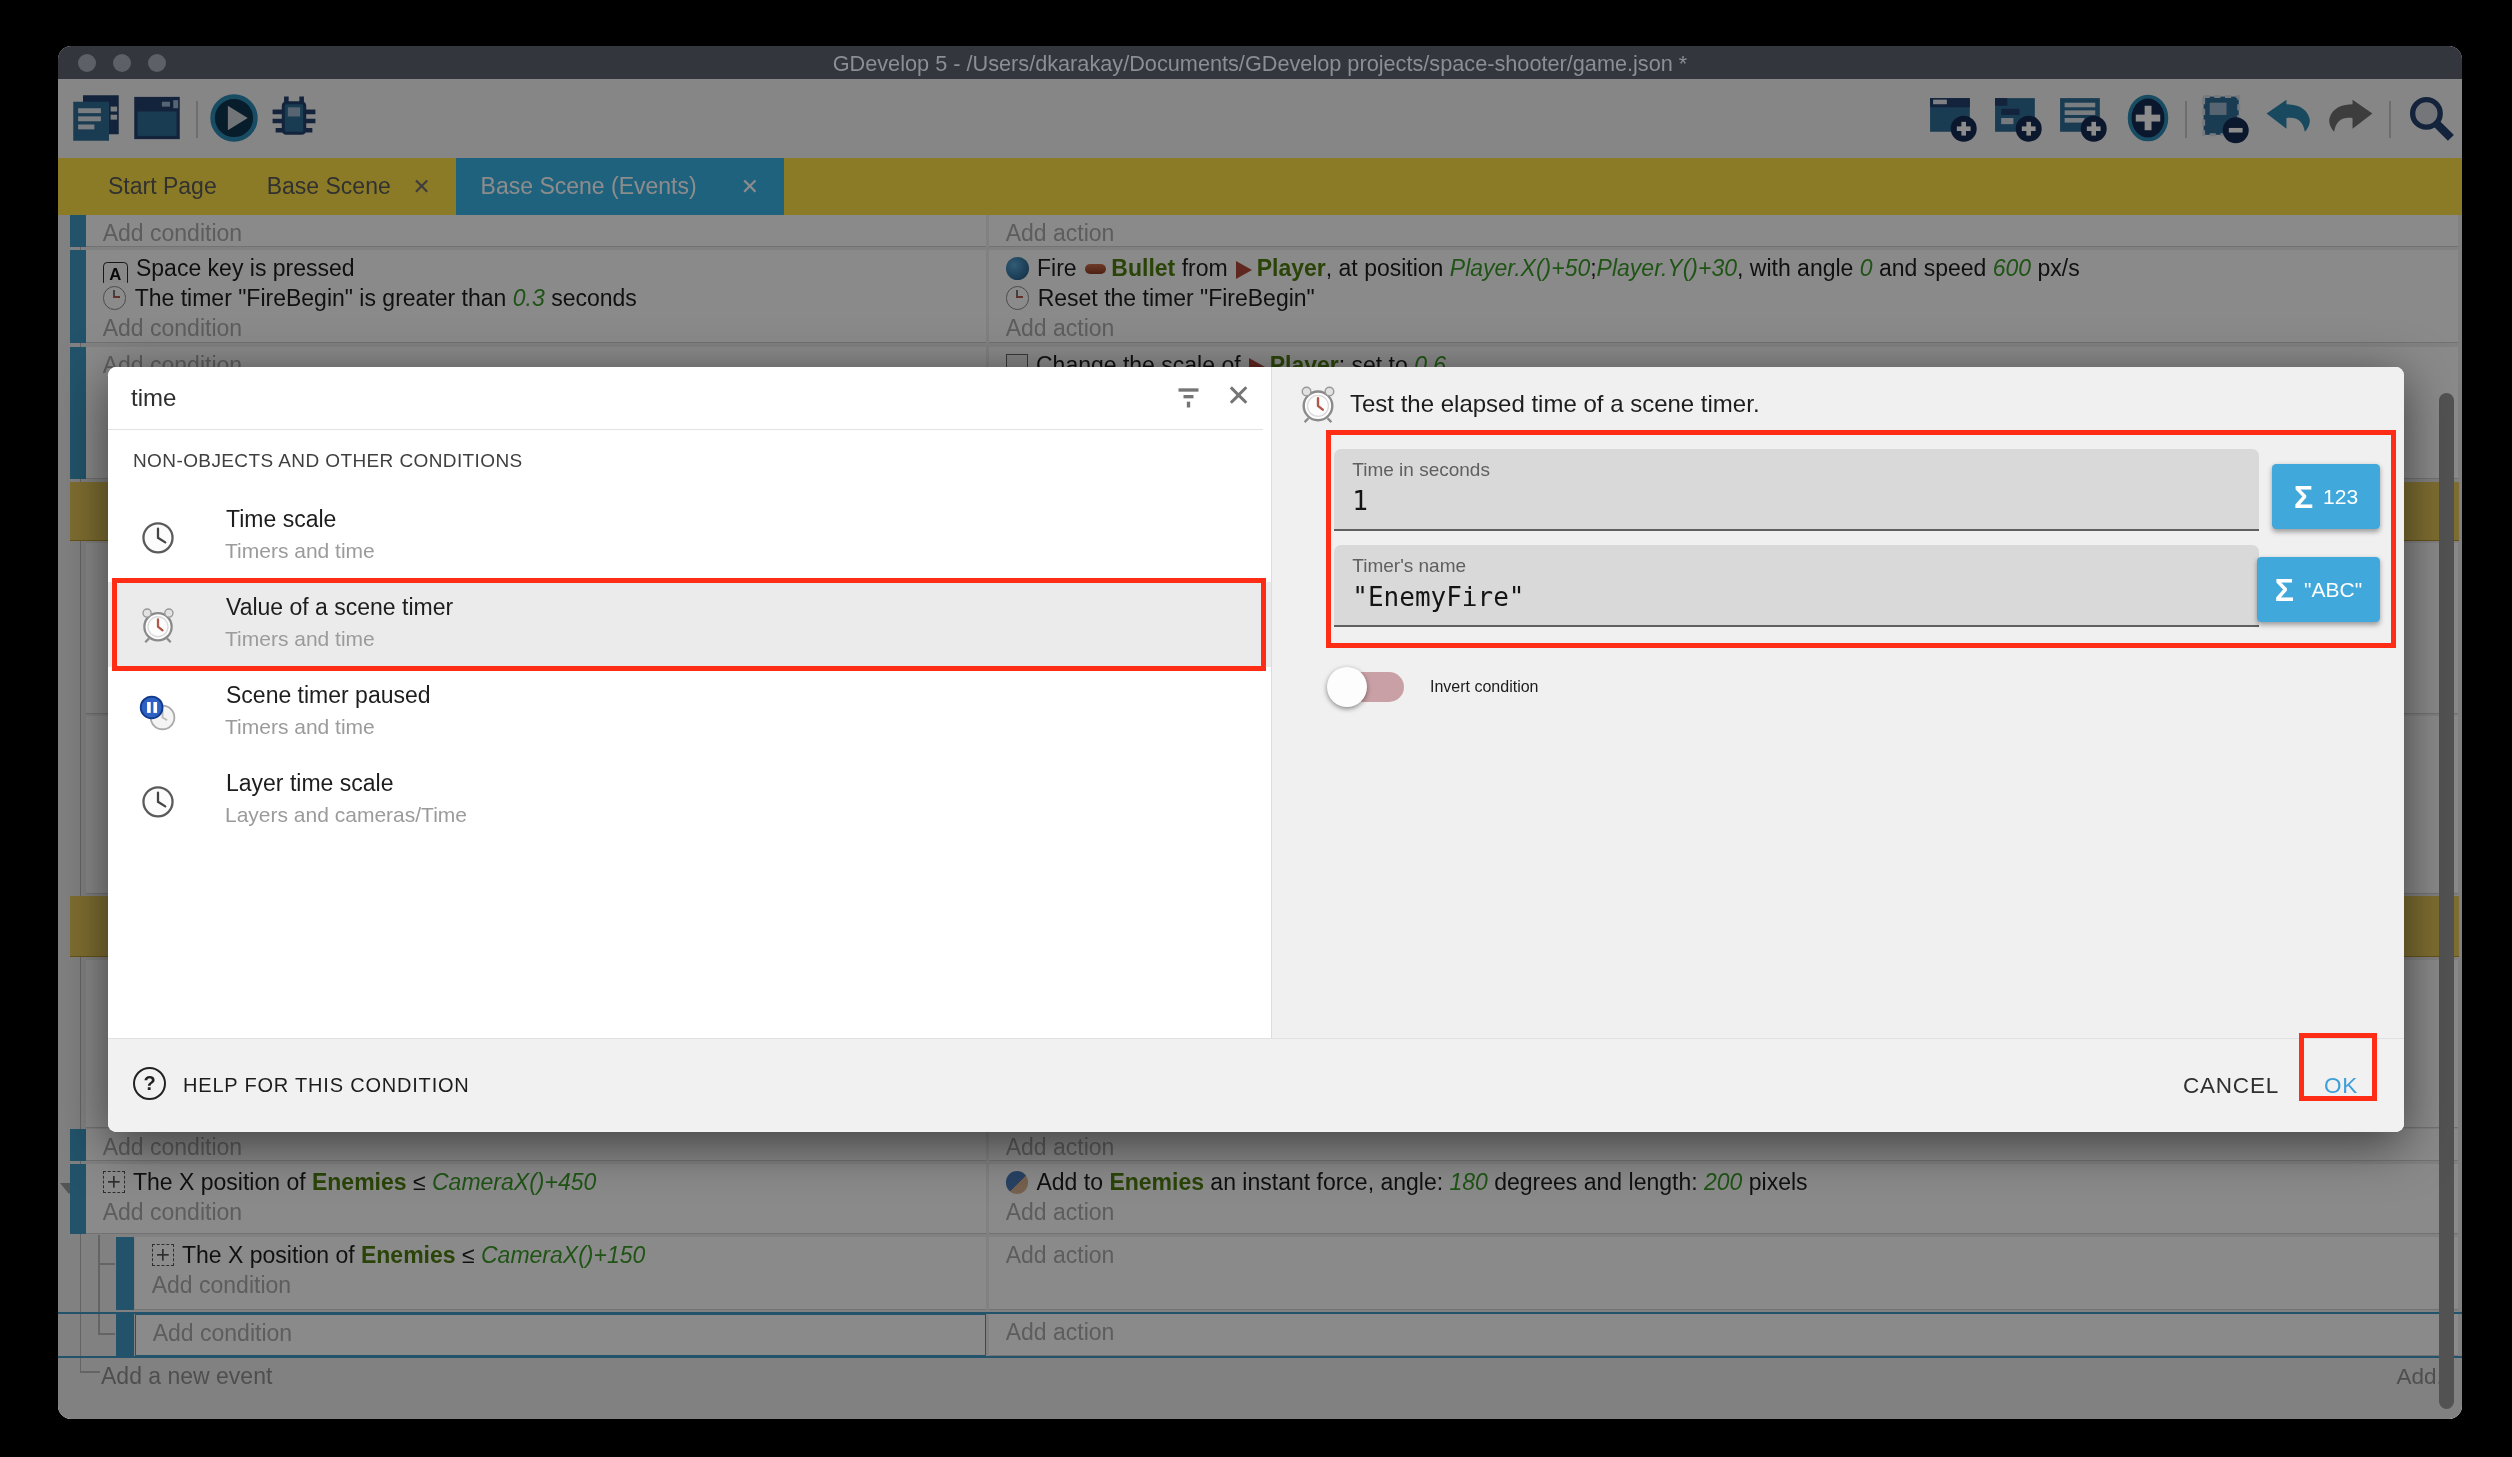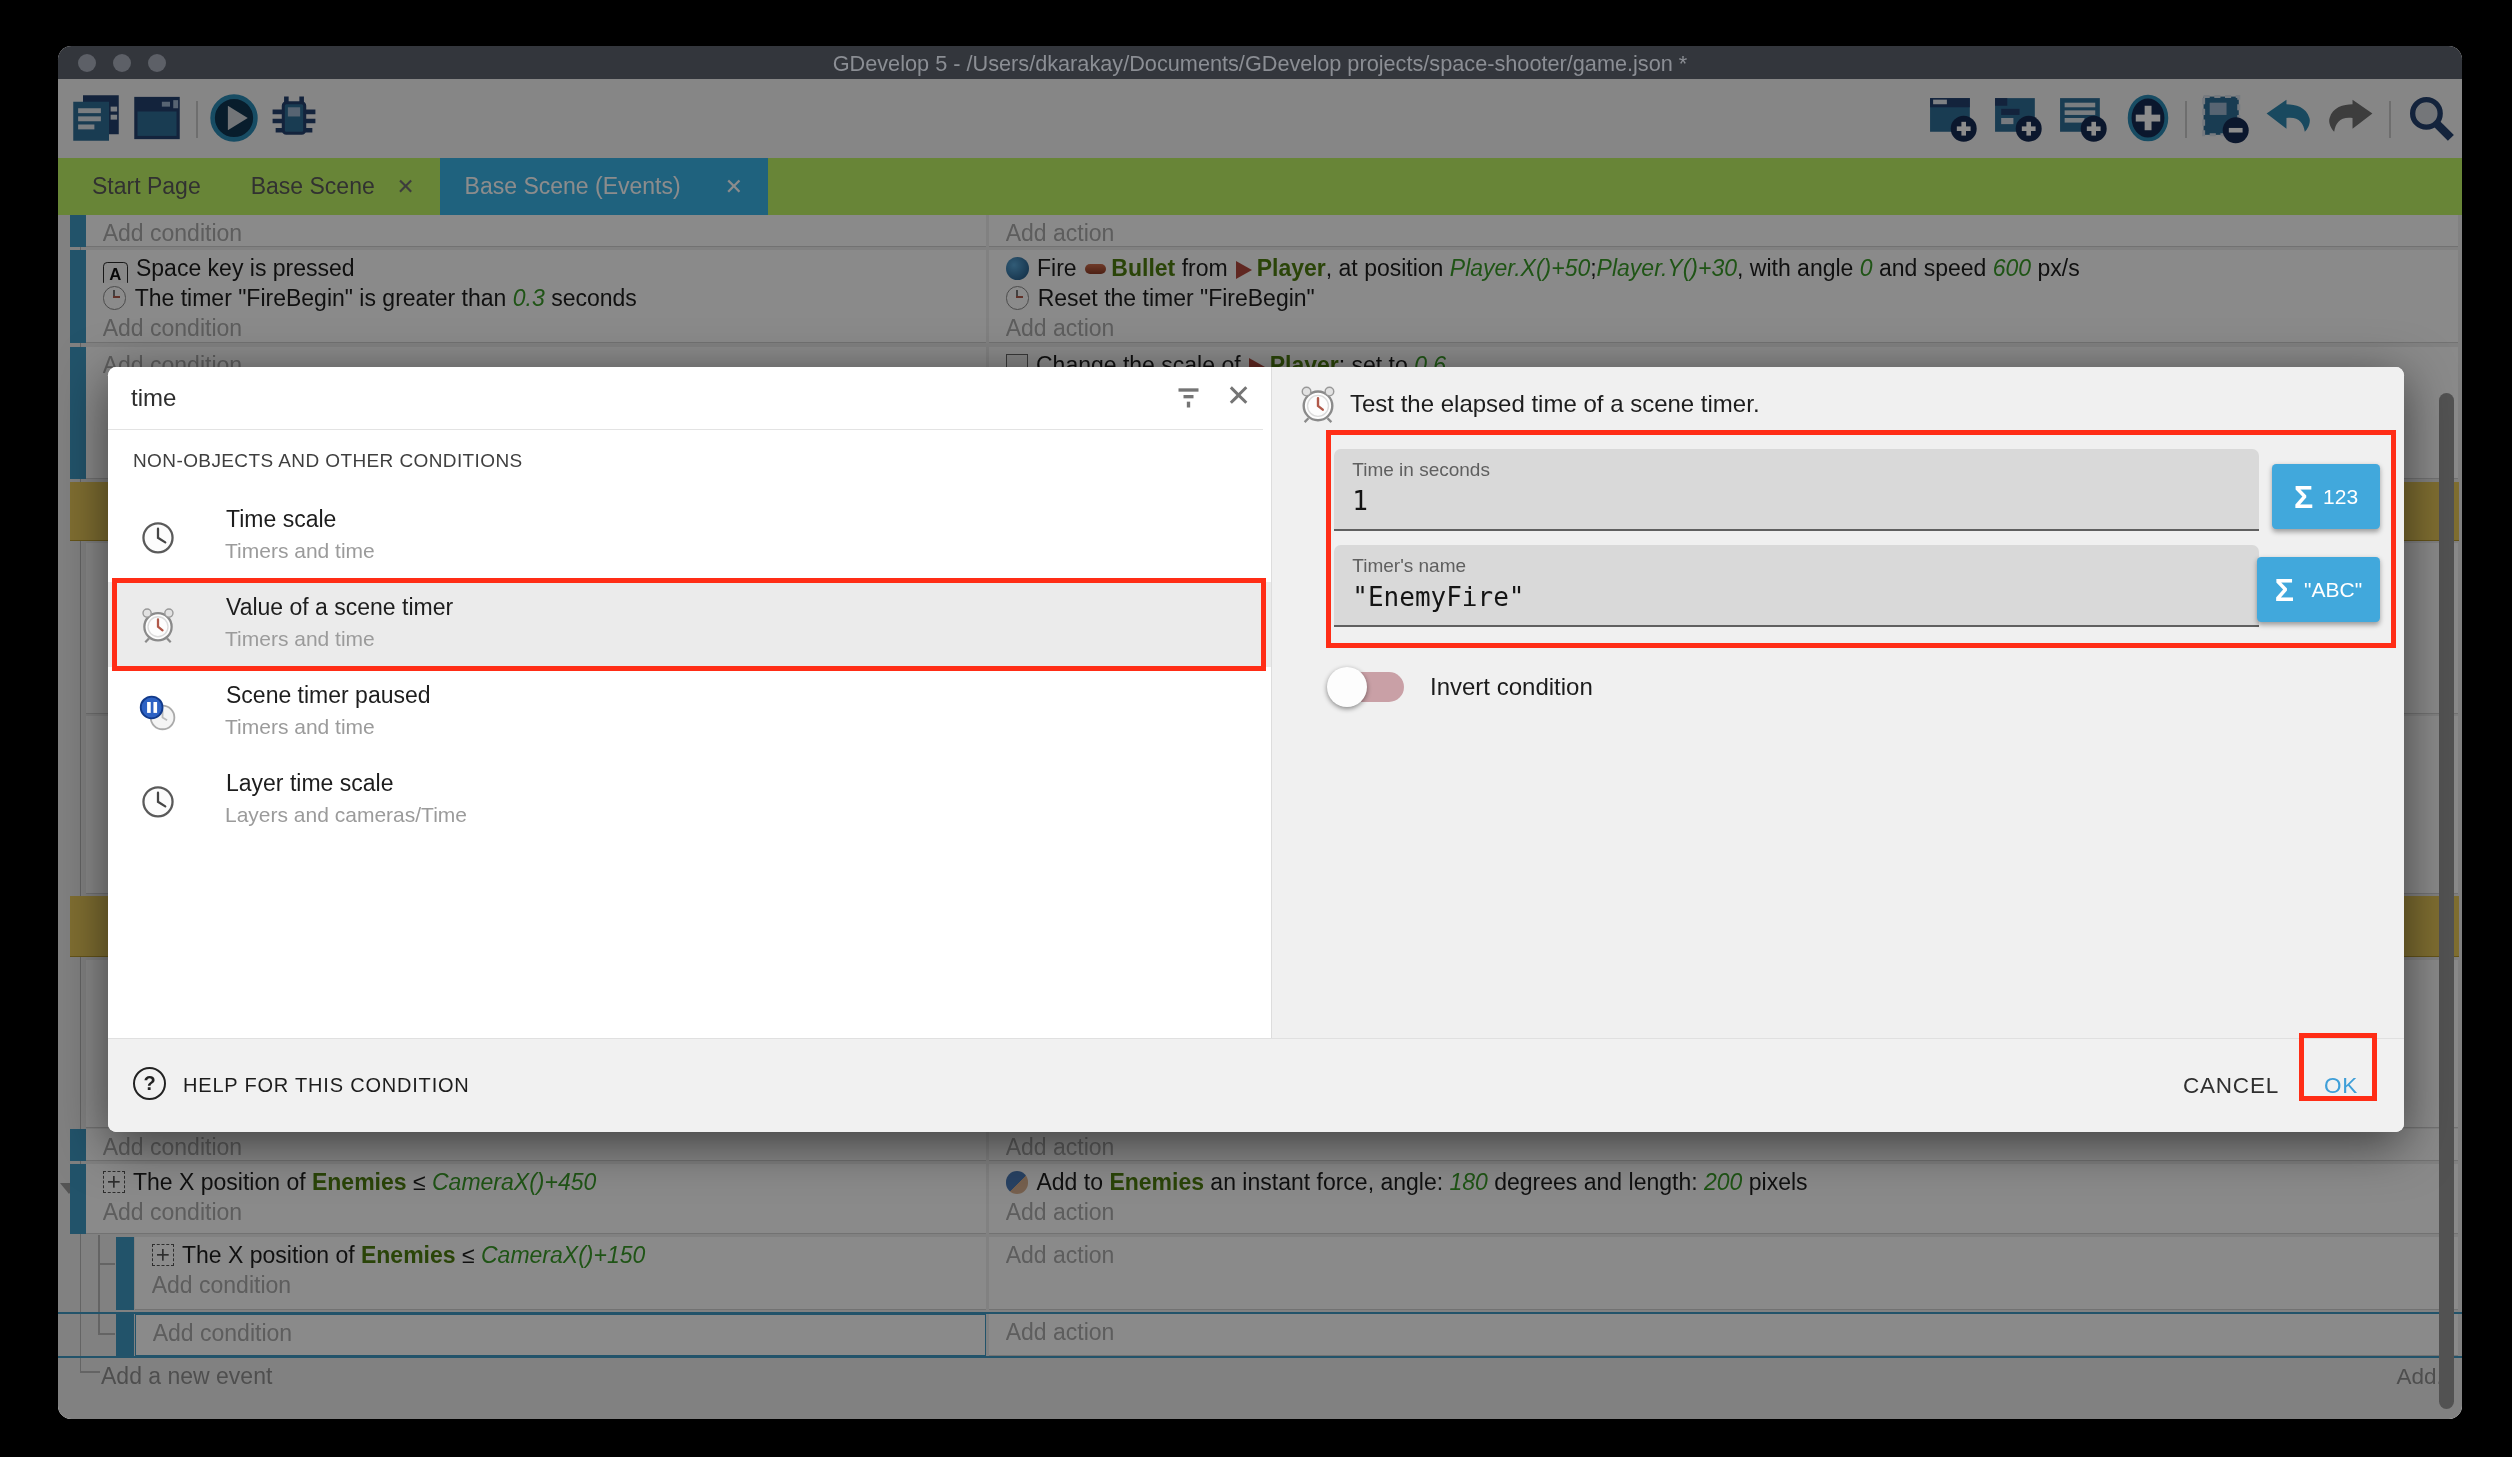--- a/index.html
+++ b/index.html
@@ -12,21 +12,21 @@
   .traffic{position:absolute;left:20px;top:7.5px;display:flex;gap:16.7px;}
   .light{width:18.3px;height:18.3px;border-radius:50%;background:#5d6067;}
   .wtitle{position:absolute;left:0;right:0;top:0;height:33px;line-height:35px;text-align:center;
           color:#8b8e94;font-size:21.7px;white-space:nowrap;}
   
   .toolbar{position:absolute;left:0;top:33px;right:0;height:79px;background:#f4f4f4;}
   .tb{position:absolute;top:13.3px;width:52px;height:52px;}
   .tb svg{display:block;width:52px;height:52px;}
   .tbdiv{position:absolute;top:21.7px;width:1.7px;height:37px;background:#c9c9c9;}
   
-  .tabbar{position:absolute;left:0;top:112px;right:0;height:57px;background:#bef264;display:flex;align-items:stretch;padding-left:9px;text-align:center;}
+  .tabbar{position:absolute;left:0;top:112px;right:0;height:57px;background:#fde047;display:flex;align-items:stretch;padding-left:25px;text-align:center;}
   .tab{display:flex;align-items:center;gap:21.7px;padding:0 25px;font-size:23px;color:#5a5a5a;white-space:nowrap;}
   .tab .x{font-size:21.7px;color:#707070;}
   .tab.active{background:#3ab2e5;color:#fff;gap:44px;}
   .tab.active .x{color:#fff;}
   
   .sheet{position:absolute;left:0;top:169px;right:0;bottom:0;background:#ebebeb;}
   .evt{position:absolute;left:0;right:0;}
   .bar{position:absolute;left:11.7px;top:0;bottom:0;width:16.7px;background:#3f97c1;}
   .bar.sub{left:58px;width:18.3px;}
   .cell{position:absolute;top:0;bottom:0;background:#fbfbfb;border-bottom:1.7px solid #d0d0d0;
@@ -90,21 +90,21 @@
           border-bottom:2.5px solid #606060;box-sizing:border-box;}
   .plabel{position:absolute;left:18.3px;top:10px;font-size:19px;color:#5f5f5f;}
   .pvalue{position:absolute;left:18.3px;top:37px;font-size:26px;color:#141414;font-family:"DejaVu Sans Mono",monospace;}
   .exprbtn{position:absolute;height:65px;background:#41a8dc;border-radius:4.2px;box-shadow:0 2.5px 5.8px rgba(0,0,0,.35);
            display:flex;align-items:center;justify-content:center;gap:10px;color:#fff;}
   .sig{font-size:32px;font-weight:bold;line-height:1;}
   .btlabel{font-size:21px;}
   .track{position:absolute;left:62px;top:305px;width:70px;height:30px;border-radius:15px;background:#c9a0a6;}
   .thumb{position:absolute;left:55px;top:300px;width:40px;height:40px;border-radius:50%;background:#fdfdfd;
          box-shadow:0 1.7px 5px rgba(0,0,0,.45);}
-  .tlabel{position:absolute;left:158px;top:300px;height:40px;line-height:40px;font-size:24px;color:#1c1c1c;}
+  .tlabel{position:absolute;left:158px;top:300px;height:40px;line-height:40px;font-size:16px;color:#1c1c1c;}
   .dfooter{position:absolute;left:0;top:671px;right:0;height:93px;background:#f1f1f1;border-top:0.8px solid #e0e0e0;
            border-radius:0 0 8.3px 8.3px;}
   .hicon{position:absolute;left:25px;top:28px;width:33px;height:33px;border:2.5px solid #222;border-radius:50%;
          box-sizing:border-box;text-align:center;line-height:28px;font-size:20px;font-weight:bold;color:#222;}
   .hlabel{position:absolute;left:75px;top:0;height:93px;line-height:93px;font-size:20px;letter-spacing:0.8px;color:#1d1d1d;}
   .dbtn{position:absolute;top:0;height:93px;line-height:93px;font-size:22.5px;letter-spacing:0.8px;}
   .cancel{right:125px;color:#2f2f2f;}
   .ok{right:46px;color:#3f9fd8;}
   
   .redrect{position:absolute;border:5.8px solid #ff2d16;z-index:20;box-sizing:border-box;}

